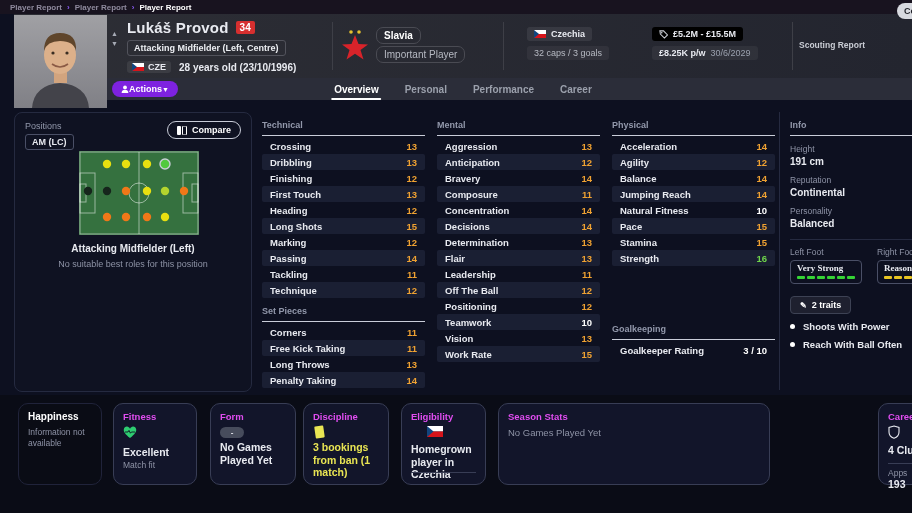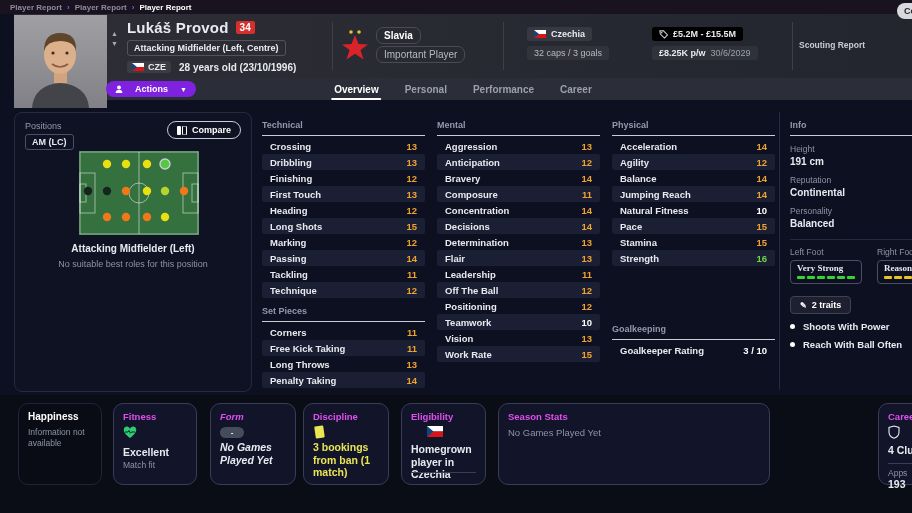--- a/index.html
+++ b/index.html
@@ -34,21 +34,21 @@
 
   .club-star{position:absolute;left:340px;top:28px;z-index:7;}
   .hpill{position:absolute;z-index:7;border:1px solid #4a4b53;border-radius:7px;padding:2px 7px;font-size:10px;width:max-content;}
   .pill-bold{font-weight:bold;color:#fff;}
   .pill-dim{color:#b7bac3;}
   .bgpill{position:absolute;z-index:7;border-radius:3px;padding:2px 7px;font-size:9px;display:flex;align-items:center;gap:5px;width:max-content;}
 
   .scouting{position:absolute;left:799px;top:40px;z-index:7;font-size:8.5px;font-weight:bold;color:#c9ccd4;}
 
   
-  .actions-btn{position:absolute;left:92px;top:3px;height:16px;z-index:7;display:flex;align-items:center;gap:12px;
+  .actions-btn{position:absolute;left:98px;top:3px;height:16px;z-index:7;display:flex;align-items:center;gap:0;
                background:var(--accent,#7e22e0);border:none;color:#fff;font-weight:bold;font-size:9px;
                padding:0 9px;border-radius:10px;font-family:inherit;}
   .tabs{position:absolute;left:50%;transform:translateX(-50%);top:0;height:22px;display:flex;gap:26px;align-items:center;
         font-size:10px;font-weight:bold;color:#9ba0ac;}
   .tab{position:relative;cursor:default;}
   .tab.active{color:#fff;}
   .tab.active::after{content:"";position:absolute;left:-3px;right:-3px;bottom:-5px;height:2px;background:#fff;border-radius:1px;}
   .compare-clip{position:absolute;left:897px;top:3px;height:16px;width:70px;background:#d7d9df;color:#1e2026;
                 font-size:9px;font-weight:bold;border:none;border-radius:8px;text-align:left;padding:0 0 0 7px;font-family:inherit;}
 
@@ -90,21 +90,21 @@
 
   
   .card{position:absolute;top:403px;height:82px;border:1px solid #383d55;border-radius:10px;background:#12152a;
         padding:7px 9px;box-sizing:border-box;}
   .card-title{font-size:9.5px;font-weight:bold;color:var(--magenta,#e04df0);}
   .card-title-white{font-size:10px;font-weight:bold;color:#fff;}
   .card-sub{font-size:8.5px;color:#8e93a6;margin-top:5px;line-height:1.25;}
   .card-big{font-size:10.5px;font-weight:bold;margin-top:3px;line-height:1.2;}
   .c-happiness{left:18px;width:84px;background:#0a0c15;border-color:#20233a;}
   .c-fitness{left:113px;width:84px;}
-  .c-form{left:210px;width:86px;font-style:italic;}
+  .c-form{left:210px;width:86px;}
   .c-discipline{left:303px;width:86px;}
   .c-eligibility{left:401px;width:85px;}
   .c-season{left:498px;width:272px;}
   .c-career{left:878px;width:90px;}
   .form-pill{margin-top:5px;width:24px;height:11px;border-radius:6px;background:#474c5c;color:#e8eaf0;
              font-size:8px;font-weight:bold;display:flex;align-items:center;justify-content:center;}
   .yellow-card{width:9px;height:12px;background:var(--disc-yellow,#e9e553);border-radius:1px;transform:rotate(-8deg);margin:4px 0 2px 2px;}
   .disc-text{color:var(--disc-yellow,#e9e553);}
   .elig-hr{position:absolute;left:9px;right:9px;bottom:11px;height:1px;background:#383d55;}
   .career-hr{height:1px;background:#383d55;margin:6px 0 4px;}

